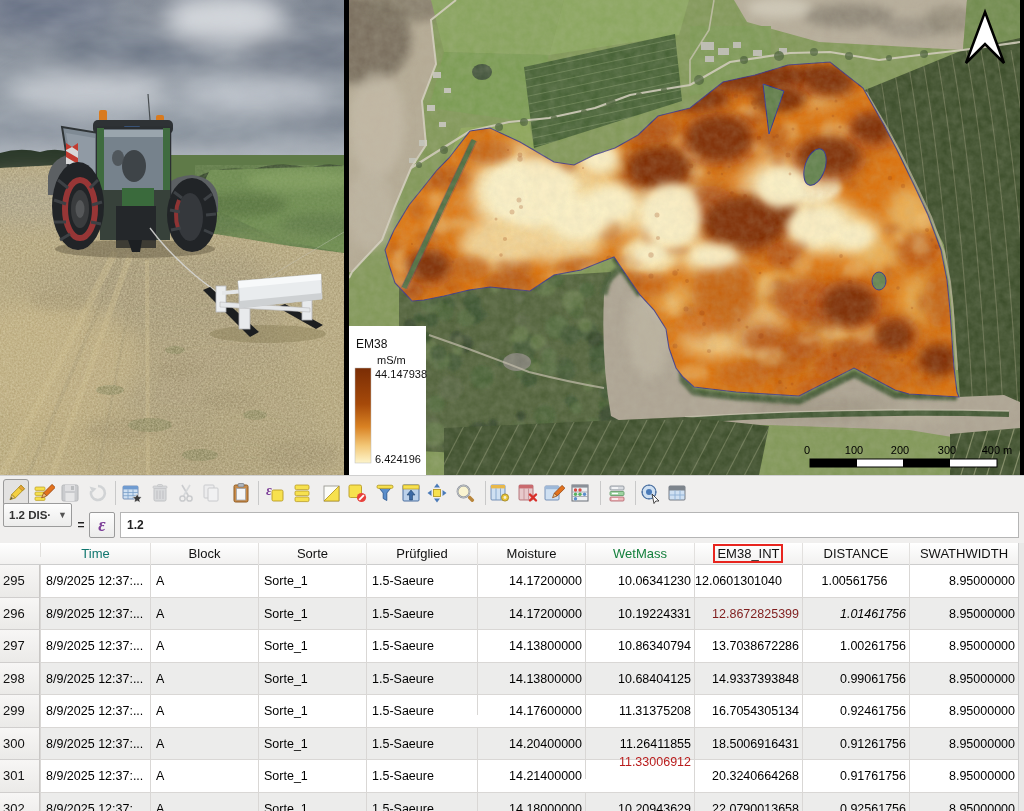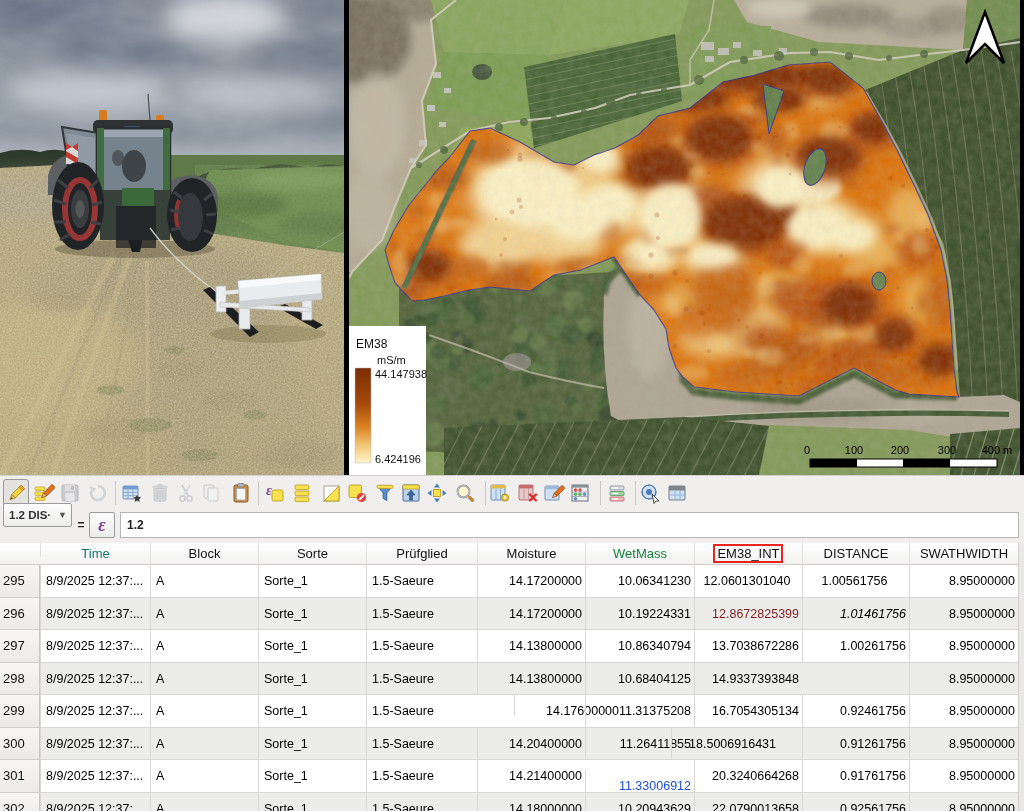--- a/index.html
+++ b/index.html
@@ -1033,21 +1033,21 @@
 <div style="position:absolute;left:909px;top:0;width:109px;height:22px;border-left:1px solid #e2e0de;box-sizing:border-box;text-align:center;font-size:13px;color:#111;line-height:21px;">SWATHWIDTH</div>
 <div style="position:absolute;left:713px;top:1px;width:70px;height:19px;border:2px solid #e8251f;box-sizing:border-box;"></div>
 <div style="position:absolute;left:0;top:22.0px;width:1018px;height:32.5px;background:#ffffff;border-bottom:1px solid #d9d7d5;box-sizing:border-box;"></div>
 <div style="position:absolute;left:0;top:22.0px;width:40px;height:32.5px;background:linear-gradient(#f7f6f5,#ebeae8);border-bottom:1px solid #d0cecd;border-right:1px solid #c9c7c5;box-sizing:border-box;font-size:13px;color:#111;line-height:32.5px;padding-left:3px;">295</div>
 <div style="position:absolute;left:40px;top:22.0px;width:110px;height:32.5px;border-left:1px solid #d9d7d5;box-sizing:border-box;font-size:12.5px;color:#000;line-height:32.5px;white-space:nowrap;overflow:hidden;text-align:left;padding-left:5px;padding-right:2px;">8/9/2025 12:37:...</div>
 <div style="position:absolute;left:150px;top:22.0px;width:108px;height:32.5px;border-left:1px solid #d9d7d5;box-sizing:border-box;font-size:12.5px;color:#000;line-height:32.5px;white-space:nowrap;overflow:hidden;text-align:left;padding-left:5px;padding-right:2px;">A</div>
 <div style="position:absolute;left:258px;top:22.0px;width:108px;height:32.5px;border-left:1px solid #d9d7d5;box-sizing:border-box;font-size:12.5px;color:#000;line-height:32.5px;white-space:nowrap;overflow:hidden;text-align:left;padding-left:5px;padding-right:2px;">Sorte_1</div>
 <div style="position:absolute;left:366px;top:22.0px;width:111px;height:32.5px;border-left:1px solid #d9d7d5;box-sizing:border-box;font-size:12.5px;color:#000;line-height:32.5px;white-space:nowrap;overflow:hidden;text-align:left;padding-left:5px;padding-right:2px;">1.5-Saeure</div>
 <div style="position:absolute;left:477px;top:22.0px;width:108px;height:32.5px;border-left:1px solid #d9d7d5;box-sizing:border-box;font-size:12.5px;color:#000;line-height:32.5px;white-space:nowrap;overflow:hidden;text-align:right;padding-right:3px;">14.17200000</div>
 <div style="position:absolute;left:585px;top:22.0px;width:109px;height:32.5px;border-left:1px solid #d9d7d5;box-sizing:border-box;font-size:12.5px;color:#000;line-height:32.5px;white-space:nowrap;overflow:hidden;text-align:right;padding-right:3px;">10.06341230</div>
-<div style="position:absolute;left:694px;top:22.0px;width:108px;height:32.5px;border-left:1px solid #d9d7d5;box-sizing:border-box;font-size:12.5px;color:#000;line-height:32.5px;white-space:nowrap;overflow:hidden;text-align:center;padding-right:3px;">12.0601301040</div>
+<div style="position:absolute;left:694px;top:22.0px;width:108px;height:32.5px;border-left:1px solid #d9d7d5;box-sizing:border-box;font-size:12.5px;color:#000;line-height:32.5px;white-space:nowrap;overflow:hidden;text-align:left;padding-right:3px;">12.0601301040</div>
 <div style="position:absolute;left:802px;top:22.0px;width:107px;height:32.5px;border-left:1px solid #d9d7d5;box-sizing:border-box;font-size:12.5px;color:#000;line-height:32.5px;white-space:nowrap;overflow:hidden;text-align:center;padding-right:3px;">1.00561756</div>
 <div style="position:absolute;left:909px;top:22.0px;width:109px;height:32.5px;border-left:1px solid #d9d7d5;box-sizing:border-box;font-size:12.5px;color:#000;line-height:32.5px;white-space:nowrap;overflow:hidden;text-align:right;padding-right:3px;">8.95000000</div>
 <div style="position:absolute;left:0;top:54.5px;width:1018px;height:32.5px;background:#ececeb;border-bottom:1px solid #d9d7d5;box-sizing:border-box;"></div>
 <div style="position:absolute;left:0;top:54.5px;width:40px;height:32.5px;background:linear-gradient(#f7f6f5,#ebeae8);border-bottom:1px solid #d0cecd;border-right:1px solid #c9c7c5;box-sizing:border-box;font-size:13px;color:#111;line-height:32.5px;padding-left:3px;">296</div>
 <div style="position:absolute;left:40px;top:54.5px;width:110px;height:32.5px;border-left:1px solid #d9d7d5;box-sizing:border-box;font-size:12.5px;color:#000;line-height:32.5px;white-space:nowrap;overflow:hidden;text-align:left;padding-left:5px;padding-right:2px;">8/9/2025 12:37:...</div>
 <div style="position:absolute;left:150px;top:54.5px;width:108px;height:32.5px;border-left:1px solid #d9d7d5;box-sizing:border-box;font-size:12.5px;color:#000;line-height:32.5px;white-space:nowrap;overflow:hidden;text-align:left;padding-left:5px;padding-right:2px;">A</div>
 <div style="position:absolute;left:258px;top:54.5px;width:108px;height:32.5px;border-left:1px solid #d9d7d5;box-sizing:border-box;font-size:12.5px;color:#000;line-height:32.5px;white-space:nowrap;overflow:hidden;text-align:left;padding-left:5px;padding-right:2px;">Sorte_1</div>
 <div style="position:absolute;left:366px;top:54.5px;width:111px;height:32.5px;border-left:1px solid #d9d7d5;box-sizing:border-box;font-size:12.5px;color:#000;line-height:32.5px;white-space:nowrap;overflow:hidden;text-align:left;padding-left:5px;padding-right:2px;">1.5-Saeure</div>
 <div style="position:absolute;left:477px;top:54.5px;width:108px;height:32.5px;border-left:1px solid #d9d7d5;box-sizing:border-box;font-size:12.5px;color:#000;line-height:32.5px;white-space:nowrap;overflow:hidden;text-align:right;padding-right:3px;">14.17200000</div>
 <div style="position:absolute;left:585px;top:54.5px;width:109px;height:32.5px;border-left:1px solid #d9d7d5;box-sizing:border-box;font-size:12.5px;color:#000;line-height:32.5px;white-space:nowrap;overflow:hidden;text-align:right;padding-right:3px;">10.19224331</div>
@@ -1067,51 +1067,52 @@
 <div style="position:absolute;left:909px;top:87.0px;width:109px;height:32.5px;border-left:1px solid #d9d7d5;box-sizing:border-box;font-size:12.5px;color:#000;line-height:32.5px;white-space:nowrap;overflow:hidden;text-align:right;padding-right:3px;">8.95000000</div>
 <div style="position:absolute;left:0;top:119.5px;width:1018px;height:32.5px;background:#ececeb;border-bottom:1px solid #d9d7d5;box-sizing:border-box;"></div>
 <div style="position:absolute;left:0;top:119.5px;width:40px;height:32.5px;background:linear-gradient(#f7f6f5,#ebeae8);border-bottom:1px solid #d0cecd;border-right:1px solid #c9c7c5;box-sizing:border-box;font-size:13px;color:#111;line-height:32.5px;padding-left:3px;">298</div>
 <div style="position:absolute;left:40px;top:119.5px;width:110px;height:32.5px;border-left:1px solid #d9d7d5;box-sizing:border-box;font-size:12.5px;color:#000;line-height:32.5px;white-space:nowrap;overflow:hidden;text-align:left;padding-left:5px;padding-right:2px;">8/9/2025 12:37:...</div>
 <div style="position:absolute;left:150px;top:119.5px;width:108px;height:32.5px;border-left:1px solid #d9d7d5;box-sizing:border-box;font-size:12.5px;color:#000;line-height:32.5px;white-space:nowrap;overflow:hidden;text-align:left;padding-left:5px;padding-right:2px;">A</div>
 <div style="position:absolute;left:258px;top:119.5px;width:108px;height:32.5px;border-left:1px solid #d9d7d5;box-sizing:border-box;font-size:12.5px;color:#000;line-height:32.5px;white-space:nowrap;overflow:hidden;text-align:left;padding-left:5px;padding-right:2px;">Sorte_1</div>
 <div style="position:absolute;left:366px;top:119.5px;width:111px;height:32.5px;border-left:1px solid #d9d7d5;box-sizing:border-box;font-size:12.5px;color:#000;line-height:32.5px;white-space:nowrap;overflow:hidden;text-align:left;padding-left:5px;padding-right:2px;">1.5-Saeure</div>
 <div style="position:absolute;left:477px;top:119.5px;width:108px;height:32.5px;border-left:1px solid #d9d7d5;box-sizing:border-box;font-size:12.5px;color:#000;line-height:32.5px;white-space:nowrap;overflow:hidden;text-align:right;padding-right:3px;">14.13800000</div>
 <div style="position:absolute;left:585px;top:119.5px;width:109px;height:32.5px;border-left:1px solid #d9d7d5;box-sizing:border-box;font-size:12.5px;color:#000;line-height:32.5px;white-space:nowrap;overflow:hidden;text-align:right;padding-right:3px;">10.68404125</div>
 <div style="position:absolute;left:694px;top:119.5px;width:108px;height:32.5px;border-left:1px solid #d9d7d5;box-sizing:border-box;font-size:12.5px;color:#000;line-height:32.5px;white-space:nowrap;overflow:hidden;text-align:right;padding-right:3px;">14.9337393848</div>
+<div style="position:absolute;left:802px;top:119.5px;width:107px;height:32.5px;border-left:1px solid #d9d7d5;box-sizing:border-box;font-size:12.5px;color:#000;line-height:32.5px;white-space:nowrap;overflow:hidden;text-align:right;padding-right:3px;">0.99061756</div>
 <div style="position:absolute;left:909px;top:119.5px;width:109px;height:32.5px;border-left:1px solid #d9d7d5;box-sizing:border-box;font-size:12.5px;color:#000;line-height:32.5px;white-space:nowrap;overflow:hidden;text-align:right;padding-right:3px;">8.95000000</div>
 <div style="position:absolute;left:0;top:152.0px;width:1018px;height:32.5px;background:#ffffff;border-bottom:1px solid #d9d7d5;box-sizing:border-box;"></div>
 <div style="position:absolute;left:0;top:152.0px;width:40px;height:32.5px;background:linear-gradient(#f7f6f5,#ebeae8);border-bottom:1px solid #d0cecd;border-right:1px solid #c9c7c5;box-sizing:border-box;font-size:13px;color:#111;line-height:32.5px;padding-left:3px;">299</div>
 <div style="position:absolute;left:40px;top:152.0px;width:110px;height:32.5px;border-left:1px solid #d9d7d5;box-sizing:border-box;font-size:12.5px;color:#000;line-height:32.5px;white-space:nowrap;overflow:hidden;text-align:left;padding-left:5px;padding-right:2px;">8/9/2025 12:37:...</div>
 <div style="position:absolute;left:150px;top:152.0px;width:108px;height:32.5px;border-left:1px solid #d9d7d5;box-sizing:border-box;font-size:12.5px;color:#000;line-height:32.5px;white-space:nowrap;overflow:hidden;text-align:left;padding-left:5px;padding-right:2px;">A</div>
 <div style="position:absolute;left:258px;top:152.0px;width:108px;height:32.5px;border-left:1px solid #d9d7d5;box-sizing:border-box;font-size:12.5px;color:#000;line-height:32.5px;white-space:nowrap;overflow:hidden;text-align:left;padding-left:5px;padding-right:2px;">Sorte_1</div>
 <div style="position:absolute;left:366px;top:152.0px;width:111px;height:32.5px;border-left:1px solid #d9d7d5;box-sizing:border-box;font-size:12.5px;color:#000;line-height:32.5px;white-space:nowrap;overflow:hidden;text-align:left;padding-left:5px;padding-right:2px;">1.5-Saeure</div>
-<div style="position:absolute;left:477px;top:152.0px;width:108px;height:20px;border-left:1px solid #d9d7d5;box-sizing:border-box;font-size:12.5px;color:#000;line-height:32.5px;white-space:nowrap;overflow:hidden;text-align:right;padding-right:3px;margin-left:37px;">14.17600000</div>
+<div style="position:absolute;left:477px;top:152.0px;width:108px;height:20px;border-left:1px solid #d9d7d5;box-sizing:border-box;font-size:12.5px;color:#000;line-height:32.5px;white-space:nowrap;overflow:hidden;text-align:right;padding-right:3px;">14.17600000</div>
 <div style="position:absolute;left:585px;top:152.0px;width:109px;height:32.5px;border-left:1px solid #d9d7d5;box-sizing:border-box;font-size:12.5px;color:#000;line-height:32.5px;white-space:nowrap;overflow:hidden;text-align:right;padding-right:3px;">11.31375208</div>
 <div style="position:absolute;left:694px;top:152.0px;width:108px;height:32.5px;border-left:1px solid #d9d7d5;box-sizing:border-box;font-size:12.5px;color:#000;line-height:32.5px;white-space:nowrap;overflow:hidden;text-align:right;padding-right:3px;">16.7054305134</div>
 <div style="position:absolute;left:802px;top:152.0px;width:107px;height:32.5px;border-left:1px solid #d9d7d5;box-sizing:border-box;font-size:12.5px;color:#000;line-height:32.5px;white-space:nowrap;overflow:hidden;text-align:right;padding-right:3px;">0.92461756</div>
 <div style="position:absolute;left:909px;top:152.0px;width:109px;height:32.5px;border-left:1px solid #d9d7d5;box-sizing:border-box;font-size:12.5px;color:#000;line-height:32.5px;white-space:nowrap;overflow:hidden;text-align:right;padding-right:3px;">8.95000000</div>
 <div style="position:absolute;left:0;top:184.5px;width:1018px;height:32.5px;background:#ececeb;border-bottom:1px solid #d9d7d5;box-sizing:border-box;"></div>
 <div style="position:absolute;left:0;top:184.5px;width:40px;height:32.5px;background:linear-gradient(#f7f6f5,#ebeae8);border-bottom:1px solid #d0cecd;border-right:1px solid #c9c7c5;box-sizing:border-box;font-size:13px;color:#111;line-height:32.5px;padding-left:3px;">300</div>
 <div style="position:absolute;left:40px;top:184.5px;width:110px;height:32.5px;border-left:1px solid #d9d7d5;box-sizing:border-box;font-size:12.5px;color:#000;line-height:32.5px;white-space:nowrap;overflow:hidden;text-align:left;padding-left:5px;padding-right:2px;">8/9/2025 12:37:...</div>
 <div style="position:absolute;left:150px;top:184.5px;width:108px;height:32.5px;border-left:1px solid #d9d7d5;box-sizing:border-box;font-size:12.5px;color:#000;line-height:32.5px;white-space:nowrap;overflow:hidden;text-align:left;padding-left:5px;padding-right:2px;">A</div>
 <div style="position:absolute;left:258px;top:184.5px;width:108px;height:32.5px;border-left:1px solid #d9d7d5;box-sizing:border-box;font-size:12.5px;color:#000;line-height:32.5px;white-space:nowrap;overflow:hidden;text-align:left;padding-left:5px;padding-right:2px;">Sorte_1</div>
 <div style="position:absolute;left:366px;top:184.5px;width:111px;height:32.5px;border-left:1px solid #d9d7d5;box-sizing:border-box;font-size:12.5px;color:#000;line-height:32.5px;white-space:nowrap;overflow:hidden;text-align:left;padding-left:5px;padding-right:2px;">1.5-Saeure</div>
 <div style="position:absolute;left:477px;top:184.5px;width:108px;height:32.5px;border-left:1px solid #d9d7d5;box-sizing:border-box;font-size:12.5px;color:#000;line-height:32.5px;white-space:nowrap;overflow:hidden;text-align:right;padding-right:3px;">14.20400000</div>
 <div style="position:absolute;left:585px;top:184.5px;width:109px;height:32.5px;border-left:1px solid #d9d7d5;box-sizing:border-box;font-size:12.5px;color:#000;line-height:32.5px;white-space:nowrap;overflow:hidden;text-align:right;padding-right:3px;">11.26411855</div>
-<div style="position:absolute;left:671px;top:184.5px;width:108px;height:33px;border-left:1px solid #d9d7d5;box-sizing:border-box;font-size:12.5px;color:#000;line-height:32.5px;white-space:nowrap;overflow:hidden;text-align:right;padding-right:3px;">18.5006916431</div>
+<div style="position:absolute;left:694px;top:184.5px;width:108px;height:33px;border-left:1px solid #d9d7d5;box-sizing:border-box;font-size:12.5px;color:#000;line-height:32.5px;white-space:nowrap;overflow:hidden;text-align:right;padding-right:3px;">18.5006916431</div>
 <div style="position:absolute;left:802px;top:184.5px;width:107px;height:32.5px;border-left:1px solid #d9d7d5;box-sizing:border-box;font-size:12.5px;color:#000;line-height:32.5px;white-space:nowrap;overflow:hidden;text-align:right;padding-right:3px;">0.91261756</div>
 <div style="position:absolute;left:909px;top:184.5px;width:109px;height:32.5px;border-left:1px solid #d9d7d5;box-sizing:border-box;font-size:12.5px;color:#000;line-height:32.5px;white-space:nowrap;overflow:hidden;text-align:right;padding-right:3px;">8.95000000</div>
 <div style="position:absolute;left:0;top:217.0px;width:1018px;height:32.5px;background:#ffffff;border-bottom:1px solid #d9d7d5;box-sizing:border-box;"></div>
 <div style="position:absolute;left:0;top:217.0px;width:40px;height:32.5px;background:linear-gradient(#f7f6f5,#ebeae8);border-bottom:1px solid #d0cecd;border-right:1px solid #c9c7c5;box-sizing:border-box;font-size:13px;color:#111;line-height:32.5px;padding-left:3px;">301</div>
 <div style="position:absolute;left:40px;top:217.0px;width:110px;height:32.5px;border-left:1px solid #d9d7d5;box-sizing:border-box;font-size:12.5px;color:#000;line-height:32.5px;white-space:nowrap;overflow:hidden;text-align:left;padding-left:5px;padding-right:2px;">8/9/2025 12:37:...</div>
 <div style="position:absolute;left:150px;top:217.0px;width:108px;height:32.5px;border-left:1px solid #d9d7d5;box-sizing:border-box;font-size:12.5px;color:#000;line-height:32.5px;white-space:nowrap;overflow:hidden;text-align:left;padding-left:5px;padding-right:2px;">A</div>
 <div style="position:absolute;left:258px;top:217.0px;width:108px;height:32.5px;border-left:1px solid #d9d7d5;box-sizing:border-box;font-size:12.5px;color:#000;line-height:32.5px;white-space:nowrap;overflow:hidden;text-align:left;padding-left:5px;padding-right:2px;">Sorte_1</div>
 <div style="position:absolute;left:366px;top:217.0px;width:111px;height:32.5px;border-left:1px solid #d9d7d5;box-sizing:border-box;font-size:12.5px;color:#000;line-height:32.5px;white-space:nowrap;overflow:hidden;text-align:left;padding-left:5px;padding-right:2px;">1.5-Saeure</div>
 <div style="position:absolute;left:477px;top:217.0px;width:108px;height:32.5px;border-left:1px solid #d9d7d5;box-sizing:border-box;font-size:12.5px;color:#000;line-height:32.5px;white-space:nowrap;overflow:hidden;text-align:right;padding-right:3px;">14.21400000</div>
-<div style="position:absolute;left:585px;top:227px;width:109px;height:32.5px;border-left:1px solid #d9d7d5;box-sizing:border-box;font-size:12.5px;color:#1d4ed8;line-height:32.5px;white-space:nowrap;overflow:hidden;text-align:right;padding-right:3px;">11.33006912</div>
+<div style="position:absolute;left:585px;top:203px;width:109px;height:32.5px;border-left:1px solid #d9d7d5;box-sizing:border-box;font-size:12.5px;color:#b91c1c;line-height:32.5px;white-space:nowrap;overflow:hidden;text-align:right;padding-right:3px;">11.33006912</div>
 <div style="position:absolute;left:694px;top:217.0px;width:108px;height:32.5px;border-left:1px solid #d9d7d5;box-sizing:border-box;font-size:12.5px;color:#000;line-height:32.5px;white-space:nowrap;overflow:hidden;text-align:right;padding-right:3px;">20.3240664268</div>
 <div style="position:absolute;left:802px;top:217.0px;width:107px;height:32.5px;border-left:1px solid #d9d7d5;box-sizing:border-box;font-size:12.5px;color:#000;line-height:32.5px;white-space:nowrap;overflow:hidden;text-align:right;padding-right:3px;">0.91761756</div>
 <div style="position:absolute;left:909px;top:217.0px;width:109px;height:32.5px;border-left:1px solid #d9d7d5;box-sizing:border-box;font-size:12.5px;color:#000;line-height:32.5px;white-space:nowrap;overflow:hidden;text-align:right;padding-right:3px;">8.95000000</div>
 <div style="position:absolute;left:0;top:249.5px;width:1018px;height:32.5px;background:#ececeb;border-bottom:1px solid #d9d7d5;box-sizing:border-box;"></div>
 <div style="position:absolute;left:0;top:249.5px;width:40px;height:32.5px;background:linear-gradient(#f7f6f5,#ebeae8);border-bottom:1px solid #d0cecd;border-right:1px solid #c9c7c5;box-sizing:border-box;font-size:13px;color:#111;line-height:32.5px;padding-left:3px;">302</div>
 <div style="position:absolute;left:40px;top:249.5px;width:110px;height:32.5px;border-left:1px solid #d9d7d5;box-sizing:border-box;font-size:12.5px;color:#000;line-height:32.5px;white-space:nowrap;overflow:hidden;text-align:left;padding-left:5px;padding-right:2px;">8/9/2025 12:37:...</div>
 <div style="position:absolute;left:150px;top:249.5px;width:108px;height:32.5px;border-left:1px solid #d9d7d5;box-sizing:border-box;font-size:12.5px;color:#000;line-height:32.5px;white-space:nowrap;overflow:hidden;text-align:left;padding-left:5px;padding-right:2px;">A</div>
 <div style="position:absolute;left:258px;top:249.5px;width:108px;height:32.5px;border-left:1px solid #d9d7d5;box-sizing:border-box;font-size:12.5px;color:#000;line-height:32.5px;white-space:nowrap;overflow:hidden;text-align:left;padding-left:5px;padding-right:2px;">Sorte_1</div>
 <div style="position:absolute;left:366px;top:249.5px;width:111px;height:32.5px;border-left:1px solid #d9d7d5;box-sizing:border-box;font-size:12.5px;color:#000;line-height:32.5px;white-space:nowrap;overflow:hidden;text-align:left;padding-left:5px;padding-right:2px;">1.5-Saeure</div>
 <div style="position:absolute;left:477px;top:249.5px;width:108px;height:32.5px;border-left:1px solid #d9d7d5;box-sizing:border-box;font-size:12.5px;color:#000;line-height:32.5px;white-space:nowrap;overflow:hidden;text-align:right;padding-right:3px;">14.18000000</div>

